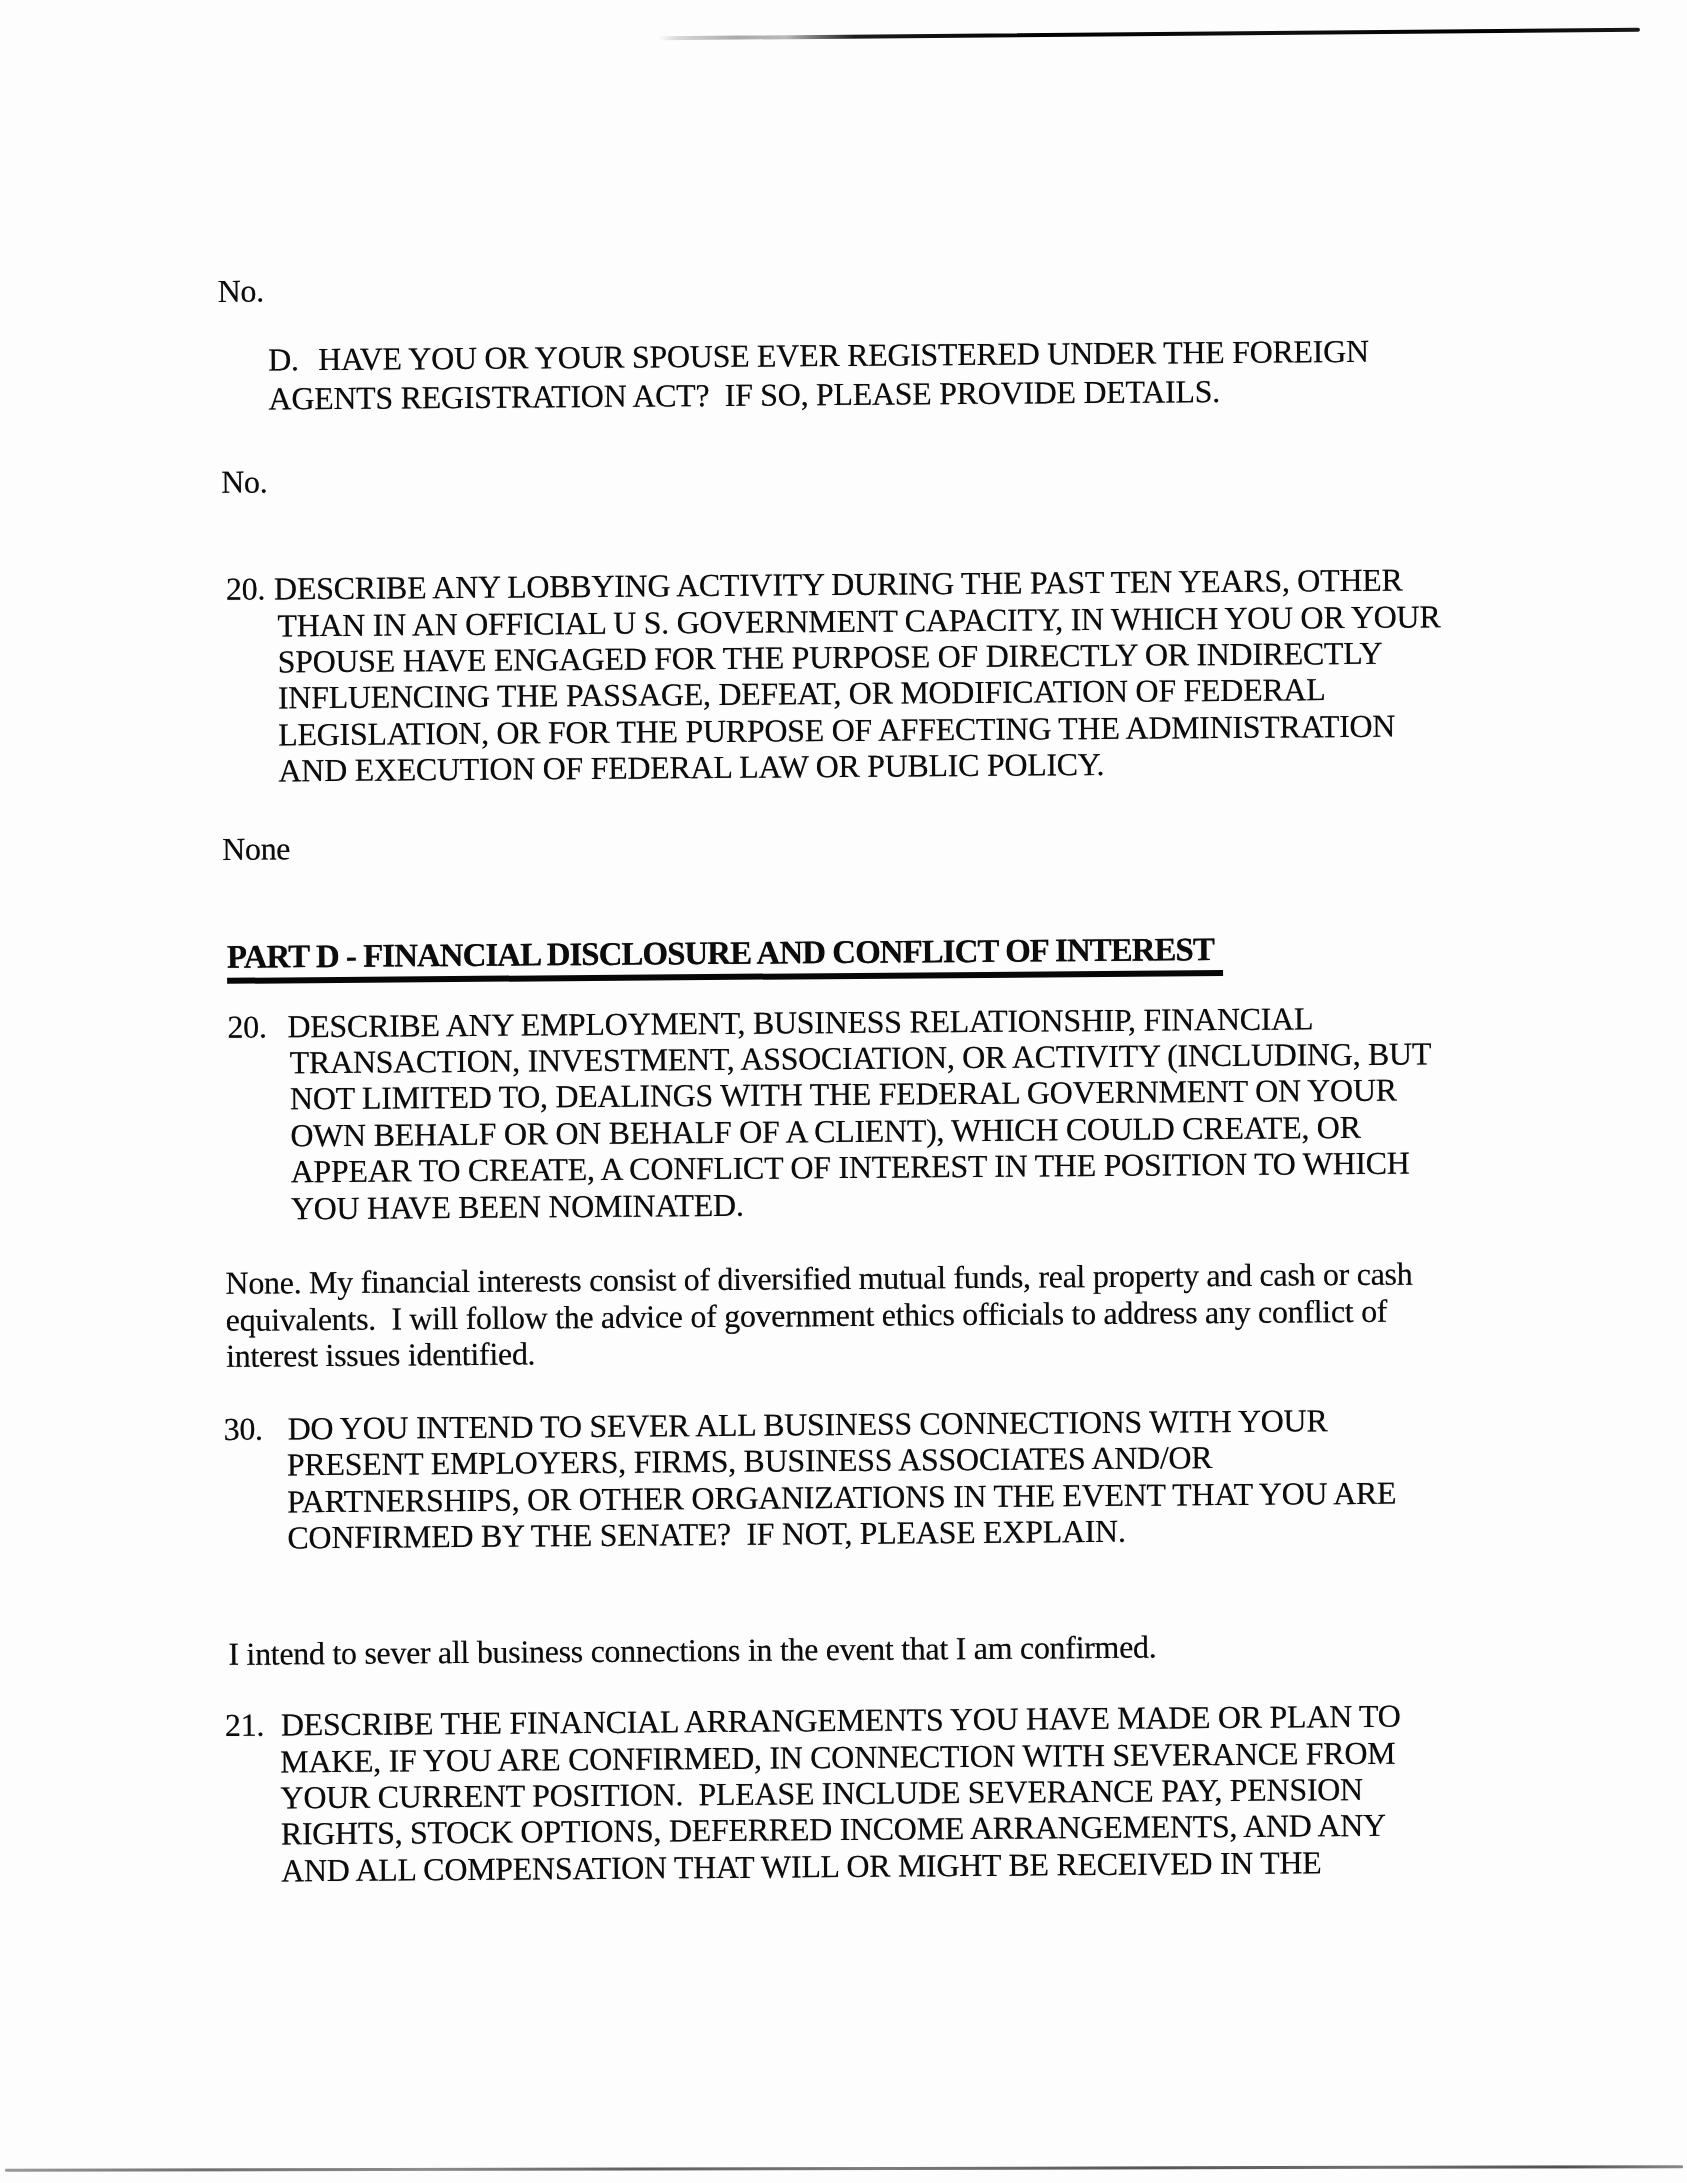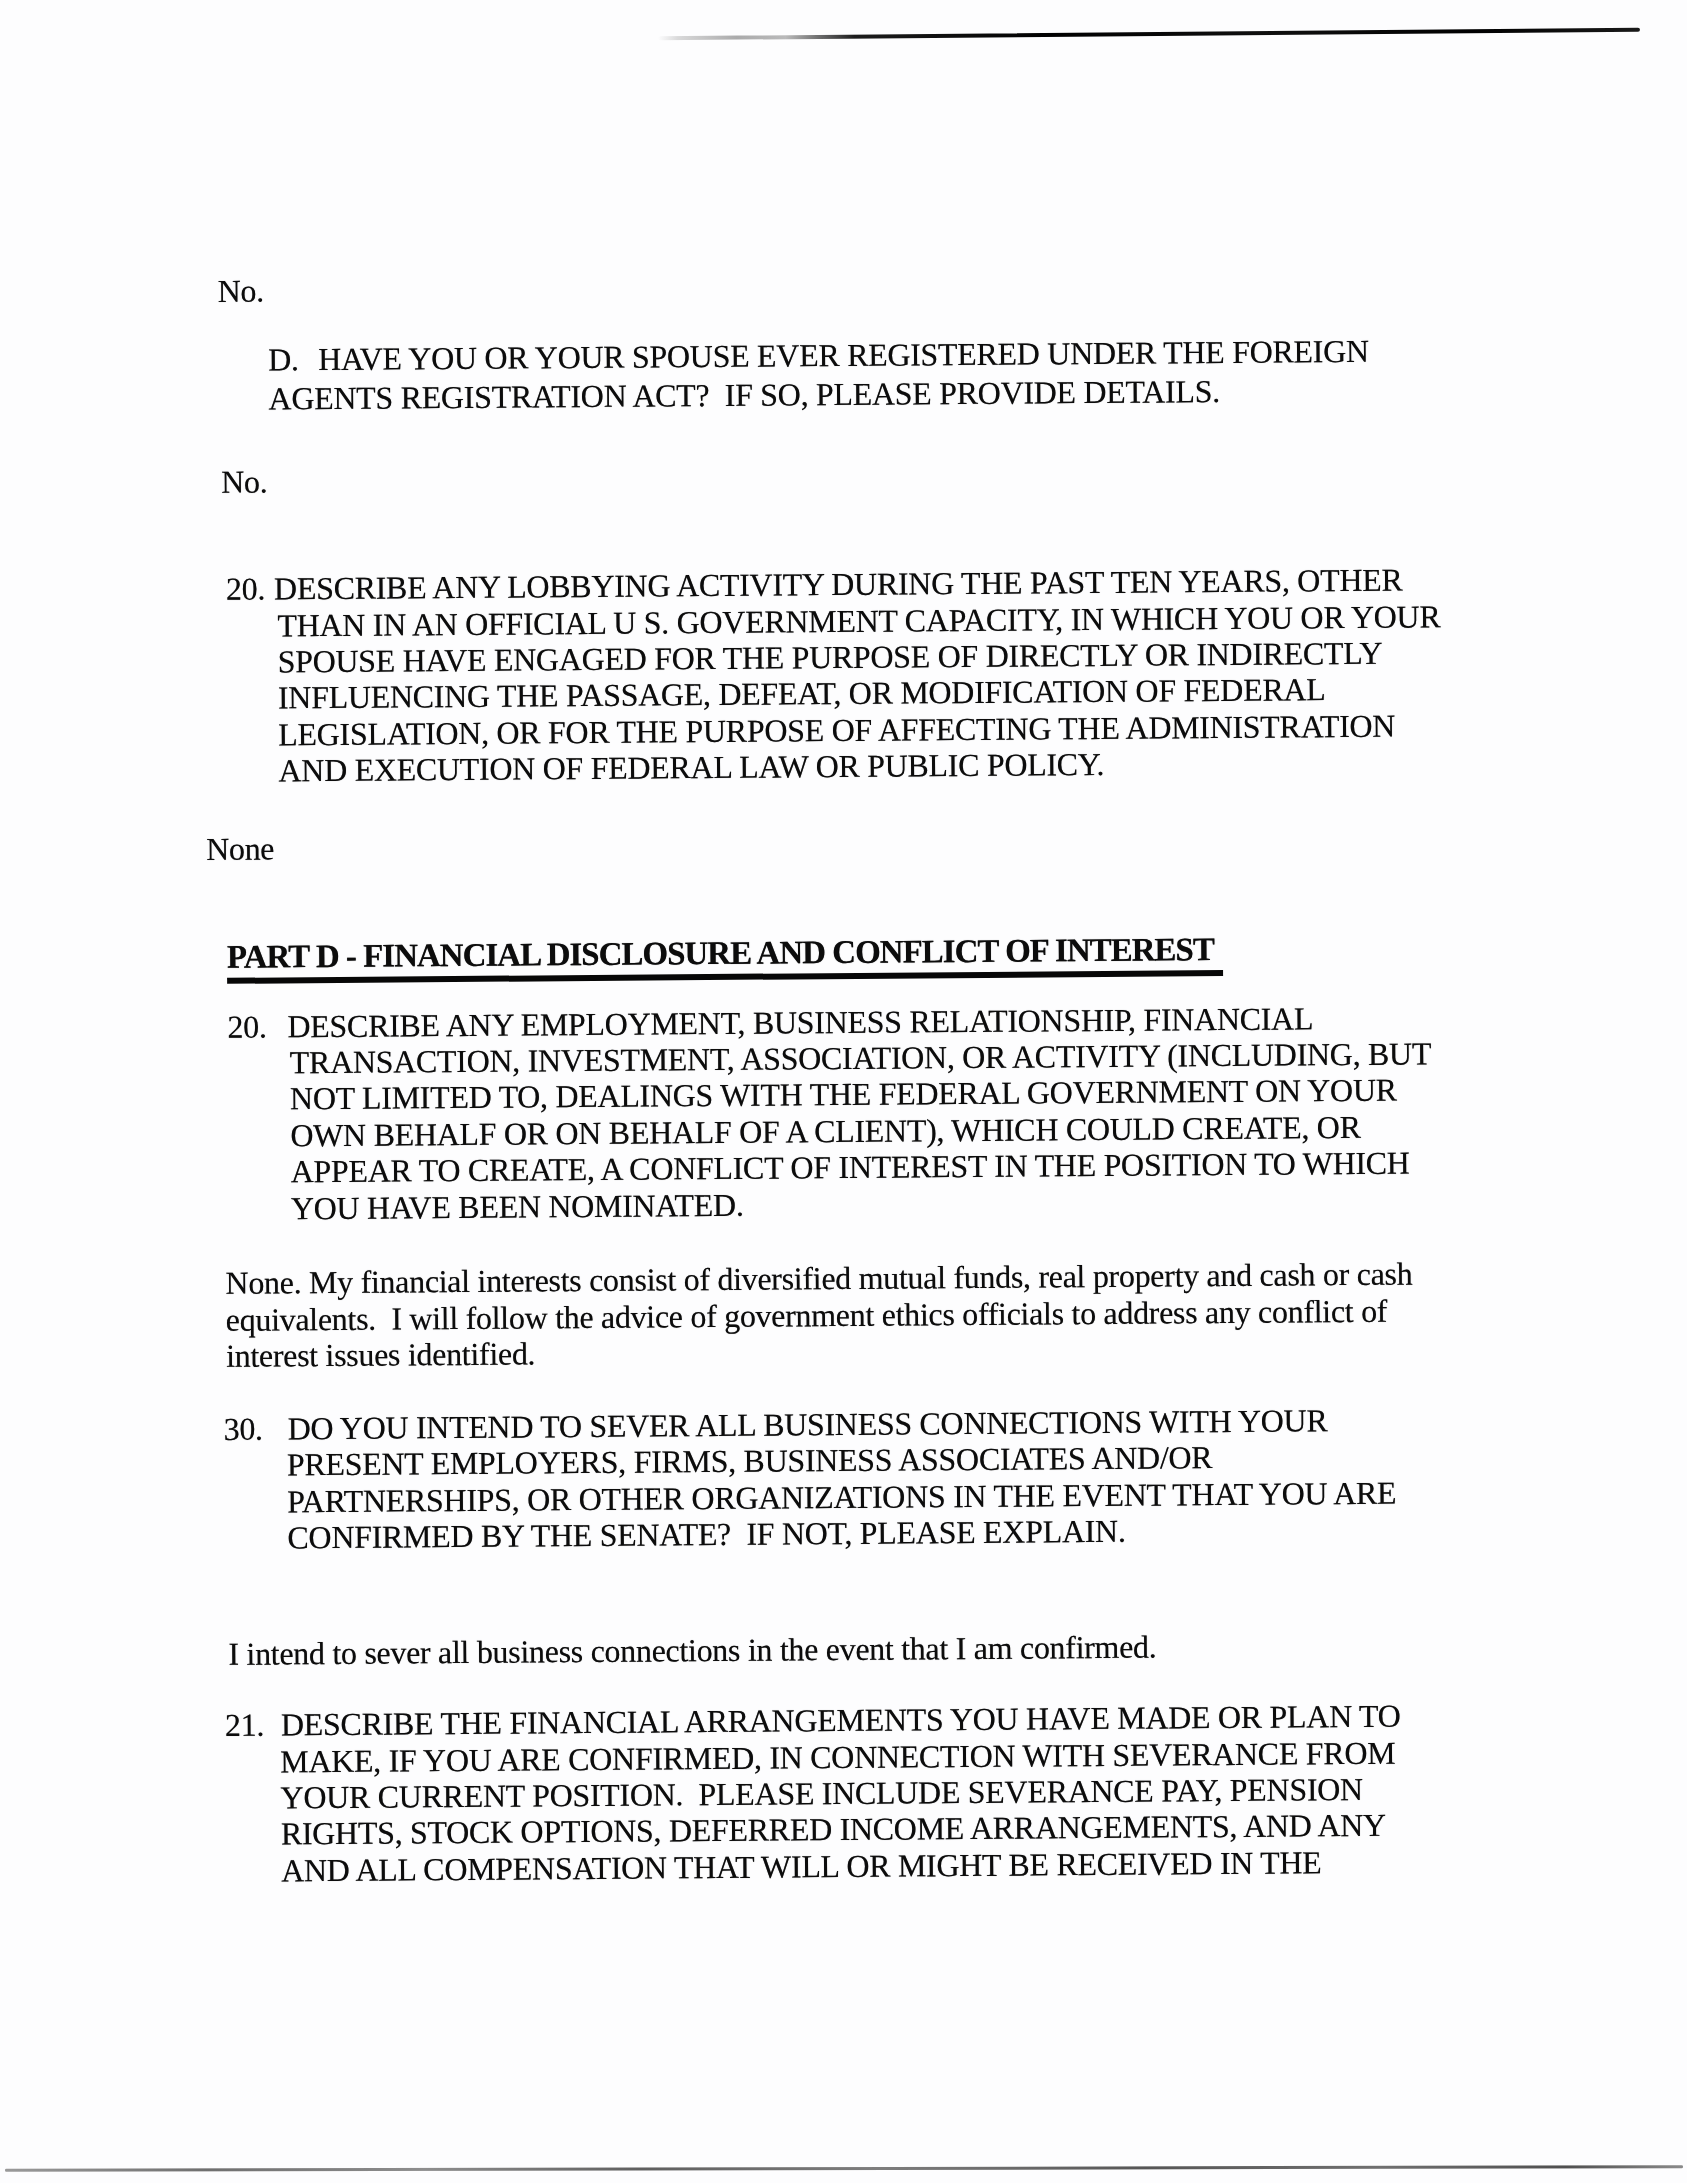--- a/index.html
+++ b/index.html
@@ -107,21 +107,21 @@
 
     <div class="ln" style="left:226px; top:459px">No.</div>
 
     <div class="ln" style="left:230px; top:566px"><span class="num" style="width:48px">20.</span><span>DESCRIBE ANY LOBBYING ACTIVITY DURING THE PAST TEN YEARS, OTHER</span></div>
     <div class="ln" style="left:281px; top:603px">THAN IN AN OFFICIAL U S. GOVERNMENT CAPACITY, IN WHICH YOU OR YOUR</div>
     <div class="ln" style="left:281px; top:639px">SPOUSE HAVE ENGAGED FOR THE PURPOSE OF DIRECTLY OR INDIRECTLY</div>
     <div class="ln" style="left:281px; top:675px">INFLUENCING THE PASSAGE, DEFEAT, OR MODIFICATION OF FEDERAL</div>
     <div class="ln" style="left:281px; top:712px">LEGISLATION, OR FOR THE PURPOSE OF AFFECTING THE ADMINISTRATION</div>
     <div class="ln" style="left:281px; top:748px">AND EXECUTION OF FEDERAL LAW OR PUBLIC POLICY.</div>
 
-    <div class="ln" style="left:208px; top:826px">None</div>
+    <div class="ln" style="left:224px; top:826px">None</div>
 
     <div class="heading" style="left:228px; top:935px">PART D - FINANCIAL DISCLOSURE AND CONFLICT OF INTEREST</div>
 
     <div class="ln" style="left:228px; top:1004px"><span class="num" style="width:60px">20.</span><span>DESCRIBE ANY EMPLOYMENT, BUSINESS RELATIONSHIP, FINANCIAL</span></div>
     <div class="ln" style="left:290px; top:1040px">TRANSACTION, INVESTMENT, ASSOCIATION, OR ACTIVITY (INCLUDING, BUT</div>
     <div class="ln" style="left:290px; top:1076px">NOT LIMITED TO, DEALINGS WITH THE FEDERAL GOVERNMENT ON YOUR</div>
     <div class="ln" style="left:290px; top:1113px">OWN BEHALF OR ON BEHALF OF A CLIENT), WHICH COULD CREATE, OR</div>
     <div class="ln" style="left:290px; top:1149px">APPEAR TO CREATE, A CONFLICT OF INTEREST IN THE POSITION TO WHICH</div>
     <div class="ln" style="left:290px; top:1186px">YOU HAVE BEEN NOMINATED.</div>
 

